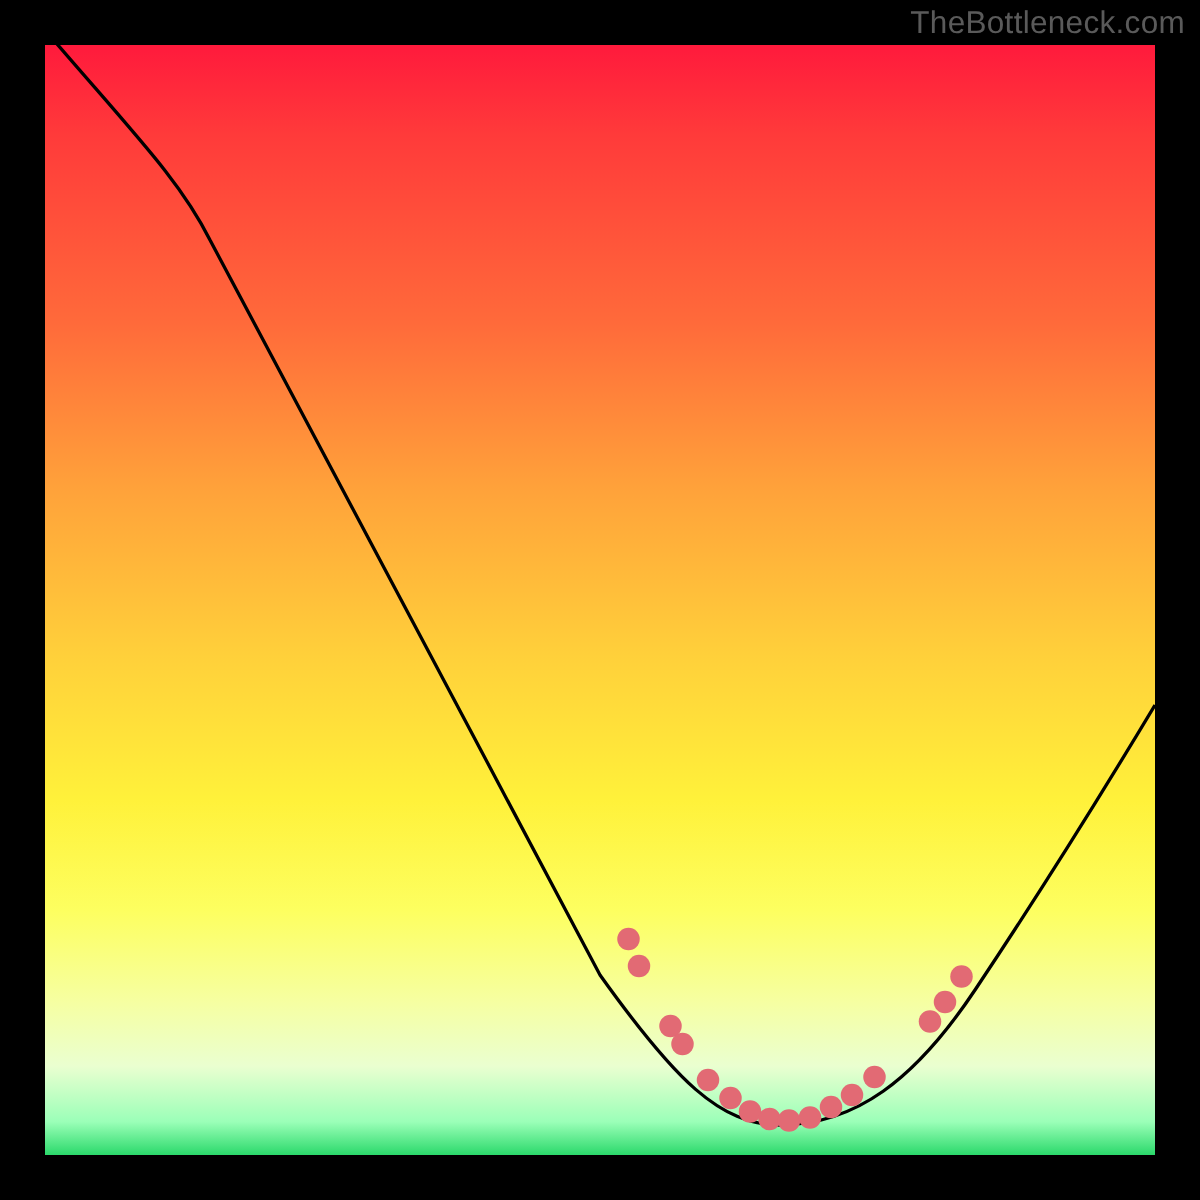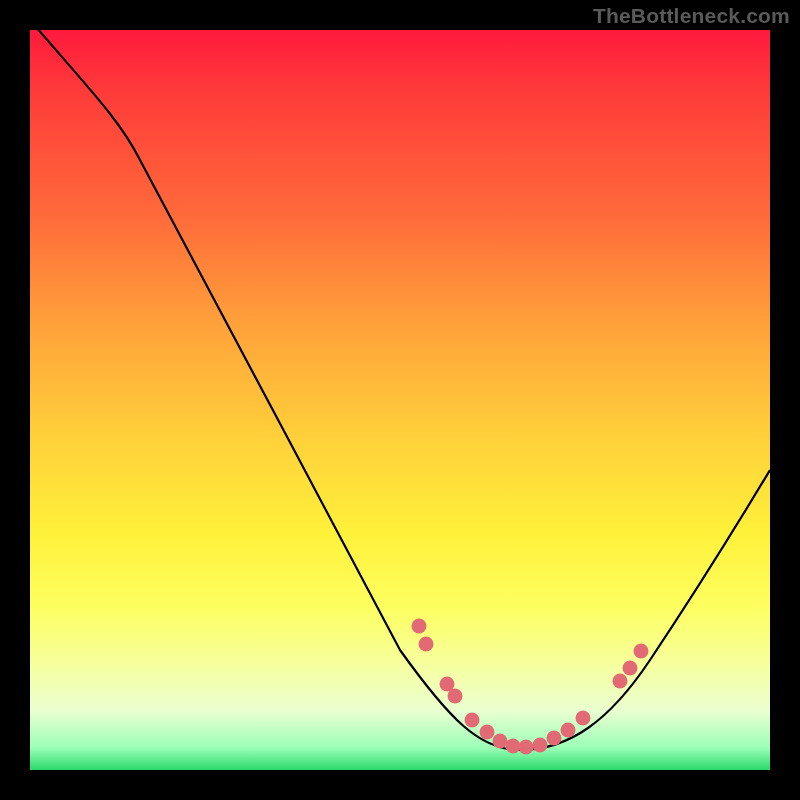--- a/index.html
+++ b/index.html
@@ -10,21 +10,21 @@
     background: #000;
     position: relative;
     font-family: Arial, Helvetica, sans-serif;
   }
   .watermark {
     position: absolute;
     top: 4px;
     right: 10px;
     color: #5a5a5a;
     font-size: 21px;
-    font-weight: 700;
+    font-weight: 400;
     letter-spacing: 0.2px;
     z-index: 10;
   }
   .plot-area {
     position: absolute;
     left: 30px;
     top: 30px;
     width: 740px;
     height: 740px;
     overflow: hidden;

